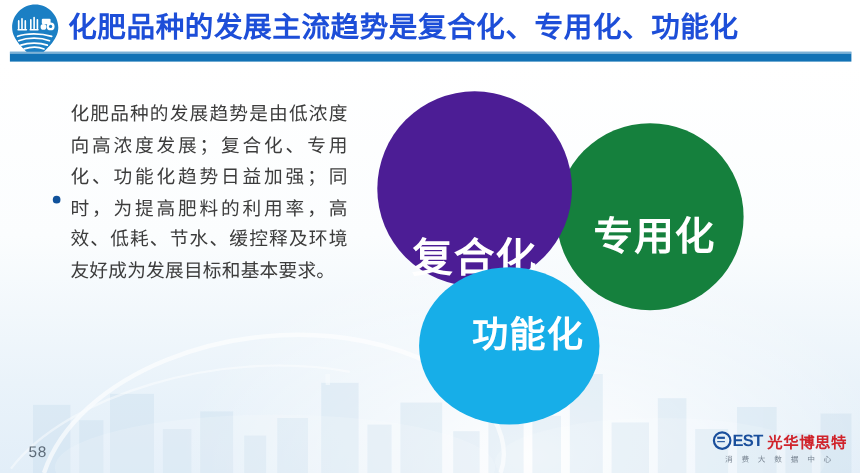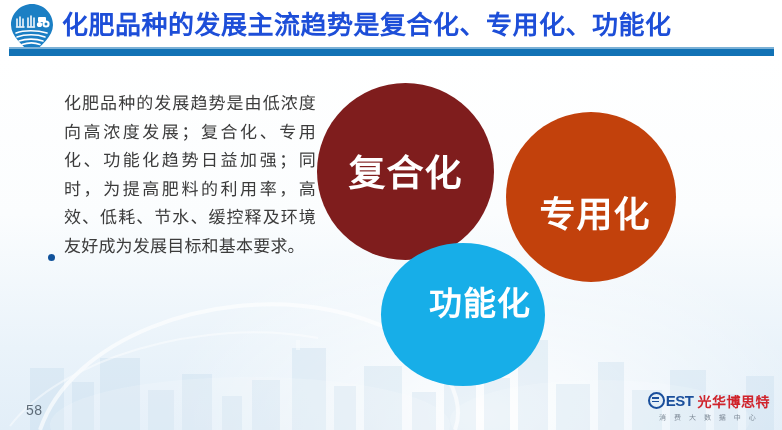--- a/index.html
+++ b/index.html
@@ -78,21 +78,21 @@
   }
 
   
   .bullet-block {
     position: absolute;
     left: 48px; top: 90px;
     width: 268px;
   }
   .bullet-row {
     display: flex;
-    align-items: flex-end;
+    align-items: center;
   }
   .bullet-dot {
     flex: 0 0 auto;
     width: 7px; height: 7px;
     border-radius: 50%;
     background: #10529b;
     margin-top: 11px;
     margin-right: 9px;
   }
   .bullet-text {
@@ -109,30 +109,31 @@
     position: absolute;
     border-radius: 50%;
     display: flex;
     align-items: center;
     justify-content: center;
     color: #ffffff;
     font-weight: bold;
     white-space: nowrap;
   }
   .circle-compound {
-    left: 317px; top: 83px;
+    left: 343px; top: 83px;
     width: 177px; height: 177px;
-    background: #7f1d1d;
+    background: #4c1d95;
     font-size: 37px;
     z-index: 3;
+    align-items: flex-end;
   }
   .circle-dedicated {
     left: 506px; top: 112px;
     width: 170px; height: 170px;
-    background: #c2410c;
+    background: #15803d;
     font-size: 36px;
     z-index: 2;
   }
   .circle-functional {
     left: 381px; top: 243px;
     width: 164px; height: 143px;
     background: #17AEE8;
     font-size: 33px;
     z-index: 4;
     align-items: flex-start;

